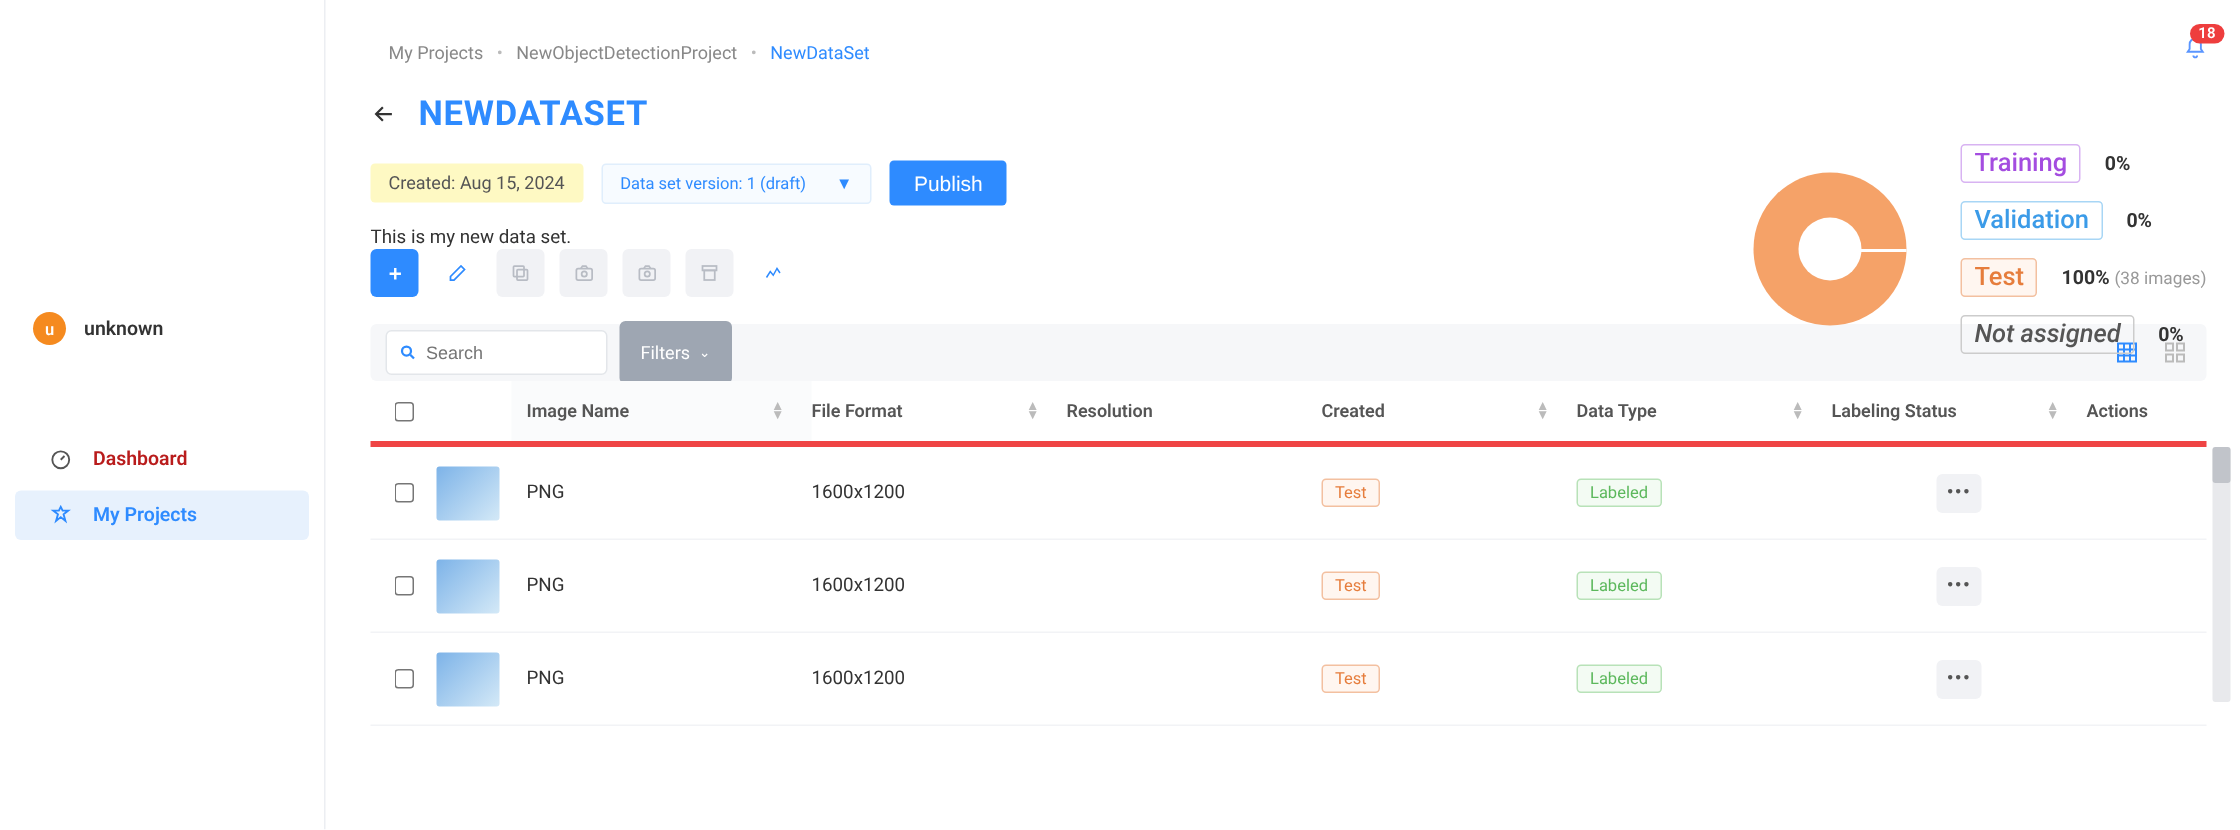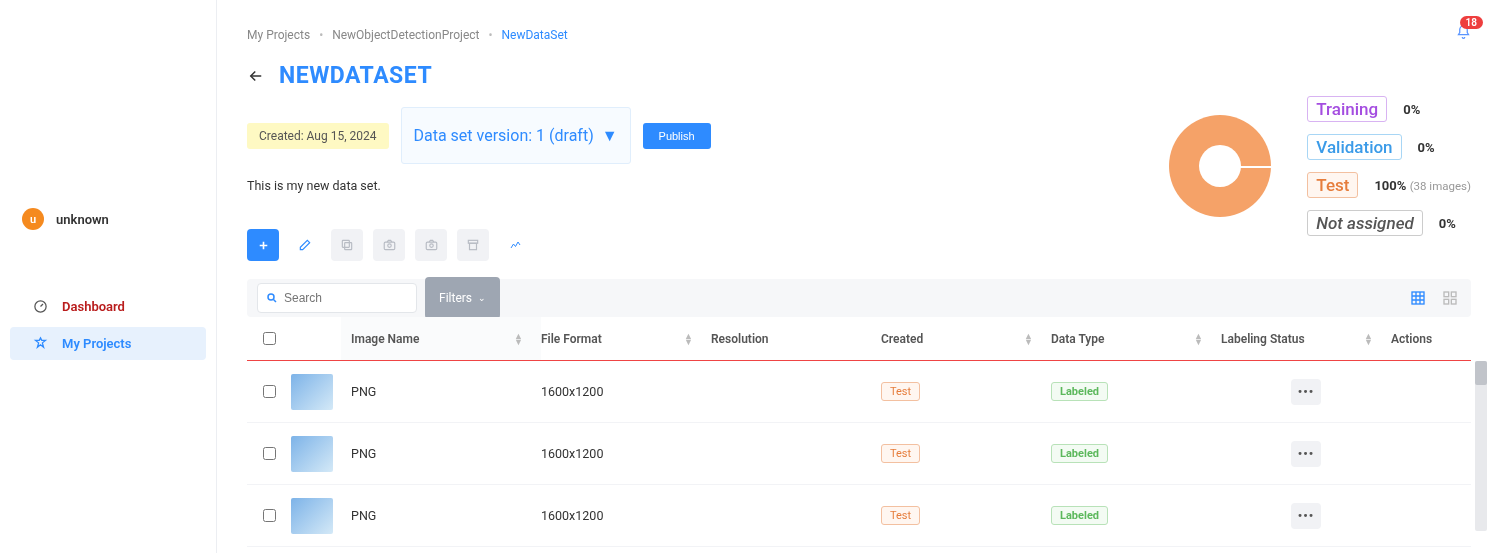--- a/index.html
+++ b/index.html
@@ -14,34 +14,34 @@
 .nav-item.active { background: #e7f1fd; color: #2e8bff; }
 .nav-item .icon { width: 16px; display: flex; justify-content: center; }
 .nav-spacer { height: 50px; }
 .nav-item.logout .icon { color: #e74c3c; }
 
 .main { flex: 1; border-left: 1px solid #eceef2; padding: 28px 22px 0 30px; position: relative; overflow: hidden; }
 .notif { position: absolute; top: 24px; right: 22px; display: flex; align-items: center; }
 .notif-bell { color: #5a95ff; font-size: 15px; position: relative; }
 .notif-badge { position: absolute; top: -8px; right: -12px; background: #ee3e3e; color: #fff; border-radius: 10px; font-size: 10px; padding: 1px 6px; font-weight: 600; }
 
-.crumbs { font-size: 12px; color: #888; margin-bottom: 20px; }
+.crumbs { font-size: 12px; color: #888; margin-bottom: 20px; margin-left: 12px; }
 .crumbs a { color: #888; text-decoration: none; }
 .crumbs a.active { color: #2e8bff; }
 .crumbs .sep { margin: 0 6px; color: #bbb; }
 
 .title-row { display: flex; align-items: center; gap: 14px; margin-bottom: 18px; }
 .back-arrow { font-size: 18px; color: #333; cursor: pointer; }
 .title { font-size: 23px; font-weight: 700; color: #2e8bff; letter-spacing: 0.5px; }
 
 .meta-row { display: flex; align-items: center; gap: 12px; margin-bottom: 14px; }
 .chip-gray { background: #fef9c3; color: #555; font-size: 12px; padding: 6px 12px; border-radius: 3px; }
-.chip-blue-outline { background: #f7fbff; color: #2e8bff; font-size: 16px; padding: 18px 12px; border-radius: 3px; border: 1px solid #e0eefc; display: flex; align-items: center; gap: 8px; cursor: pointer; }
-.btn-primary { background: #2e8bff; color: #fff; font-size: 11px; padding: 7px 16px; border-radius: 3px; border: none; cursor: pointer; }
-.desc { font-size: 12.5px; color: #333; margin-bottom: 36px; }
+.chip-blue-outline { background: #f7fbff; color: #2e8bff; font-size: 11px; padding: 6px 12px; border-radius: 3px; border: 1px solid #e0eefc; display: flex; align-items: center; gap: 20px; cursor: pointer; }
+.btn-primary { background: #2e8bff; color: #fff; font-size: 14px; padding: 7px 16px; border-radius: 3px; border: none; cursor: pointer; }
+.desc { font-size: 12.5px; color: #333; }
 
 .stats-block { position: absolute; top: 96px; right: 22px; display: flex; align-items: center; gap: 36px; }
 .donut { width: 102px; height: 102px; border-radius: 50%; background: #f5a268; display: flex; align-items: center; justify-content: center; position: relative; }
 .donut::before { content:""; position:absolute; right:0; top:50%; width:51px; height:2px; background:#fff; }
 .donut-hole { width: 42px; height: 42px; border-radius: 50%; background: #fff; }
 .legend { display: flex; flex-direction: column; gap: 12px; }
 .legend-row { display: flex; align-items: center; gap: 16px; }
 .tag { font-size: 17px; padding: 2px 8px; border-radius: 3px; border: 1px solid; font-weight: 500; }
 .tag.training { color: #a44de0; border-color: #d8b3f2; }
 .tag.validation { color: #3b9be8; border-color: #a8d6f5; }
@@ -50,40 +50,40 @@
 .legend-val { font-weight: 700; font-size: 13px; }
 .legend-sub { font-size: 11.5px; color: #999; font-weight: 400; }
 
 .toolbar { display: flex; gap: 10px; margin-bottom: 18px; }
 .tool-btn { width: 32px; height: 32px; border-radius: 4px; display: flex; align-items: center; justify-content: center; cursor: pointer; font-size: 13px; }
 .tool-btn.primary { background: #2e8bff; color: #fff; }
 .tool-btn.ghost { background: transparent; color: #2e8bff; }
 .tool-btn.disabled { background: #f1f2f5; color: #b8bcc4; cursor: default; }
 
 .search-row { display: flex; align-items: center; background: #f6f7f9; border-radius: 4px; padding: 0; margin-bottom: 0; height: 38px; }
-.search-box { display: flex; align-items: center; background: #fff; border: 1px solid #e3e6ea; border-radius: 4px; height: 30px; margin: 4px 0 4px 10px; width: 160px; }
+.search-box { display: flex; align-items: center; background: #fff; border: 1px solid #e3e6ea; border-radius: 4px; height: 30px; margin: 4px 0 4px 10px; width: 148px; }
 .search-box .sicon { color: #2e8bff; margin: 0 6px 0 8px; font-size: 12px; }
 .search-box input { border: none; outline: none; font-size: 12px; width: 110px; background: transparent; }
 .filters-btn { background: #9ea6b2; color: #fff; height: 42px; padding: 0 14px; border-radius: 4px; margin-left: 8px; font-size: 12px; display: flex; align-items: center; gap: 6px; cursor: pointer; }
 .view-toggles { margin-left: auto; display: flex; gap: 6px; margin-right: 8px; }
 .view-btn { width: 26px; height: 26px; display: flex; align-items: center; justify-content: center; border-radius: 3px; cursor: pointer; color: #bbb; }
 .view-btn.active { color: #2e8bff; }
 
 .table-wrapper { margin-top: 0; border-top: none; position: relative; }
 .thead, .trow { display: grid; grid-template-columns: 44px 60px 190px 170px 170px 170px 170px 170px 70px; align-items: center; }
-.thead { height: 44px; font-size: 12px; font-weight: 600; color: #555; border-bottom: 1px solid #ef4444; }
+.thead { height: 44px; font-size: 12px; font-weight: 600; color: #555; border-bottom: 4px solid #ef4444; }
 .thead .th { display: flex; align-items: center; gap: 6px; }
 .sort-icon { color: #bbb; font-size: 9px; display: flex; flex-direction: column; line-height: 6px; margin-left: auto; margin-right: 18px; }
 .trow { height: 62px; border-bottom: 1px solid #f2f3f6; font-size: 12.5px; }
 .trow .cb, .thead .cb { display:flex; justify-content:center; }
 .cb input { width: 13px; height: 13px; accent-color: #2e8bff; }
 .thumb { width: 42px; height: 36px; background: linear-gradient(135deg, #7db3e8, #d4e9f7); border-radius: 2px; }
 .trow .name { font-size: 12px; line-height: 1.35; word-break: break-all; padding-right: 12px; }
 .badge-test { display: inline-block; font-size: 11px; color: #e67d3c; border: 1px solid #f3c0a0; background: #fff6f0; padding: 2px 8px; border-radius: 3px; }
-.badge-labeled { display: inline-block; font-size: 11px; color: #5cb85c; border: 1px solid #b8e2b8; background: #f3fbf3; padding: 2px 8px; border-radius: 3px; font-weight: bold; }
+.badge-labeled { display: inline-block; font-size: 11px; color: #5cb85c; border: 1px solid #b8e2b8; background: #f3fbf3; padding: 2px 8px; border-radius: 3px; }
 .actions-cell { display: flex; justify-content: center; }
 .dots-btn { width: 30px; height: 26px; background: #f1f2f5; border-radius: 4px; display: flex; align-items: center; justify-content: center; cursor: pointer; color: #555; font-weight: 700; letter-spacing: 1px; }
 .scroll-ind { position: absolute; right: -16px; top: 44px; width: 12px; height: 170px; background: #e8e9ec; border-radius: 2px; }
 .scroll-thumb { width: 12px; height: 24px; background: #c1c4ca; border-radius: 2px; }
 .name-header-wrap { background: #fafbfc; height: 100%; display: flex; align-items: center; padding-left: 10px; margin-left: -10px; }
 .trow .name-cell { background: #fafbfc; height: 100%; display: flex; align-items: center; padding-left: 10px; margin-left: -10px; }
 svg { display: block; }
 </style>
 </head>
 <body>

